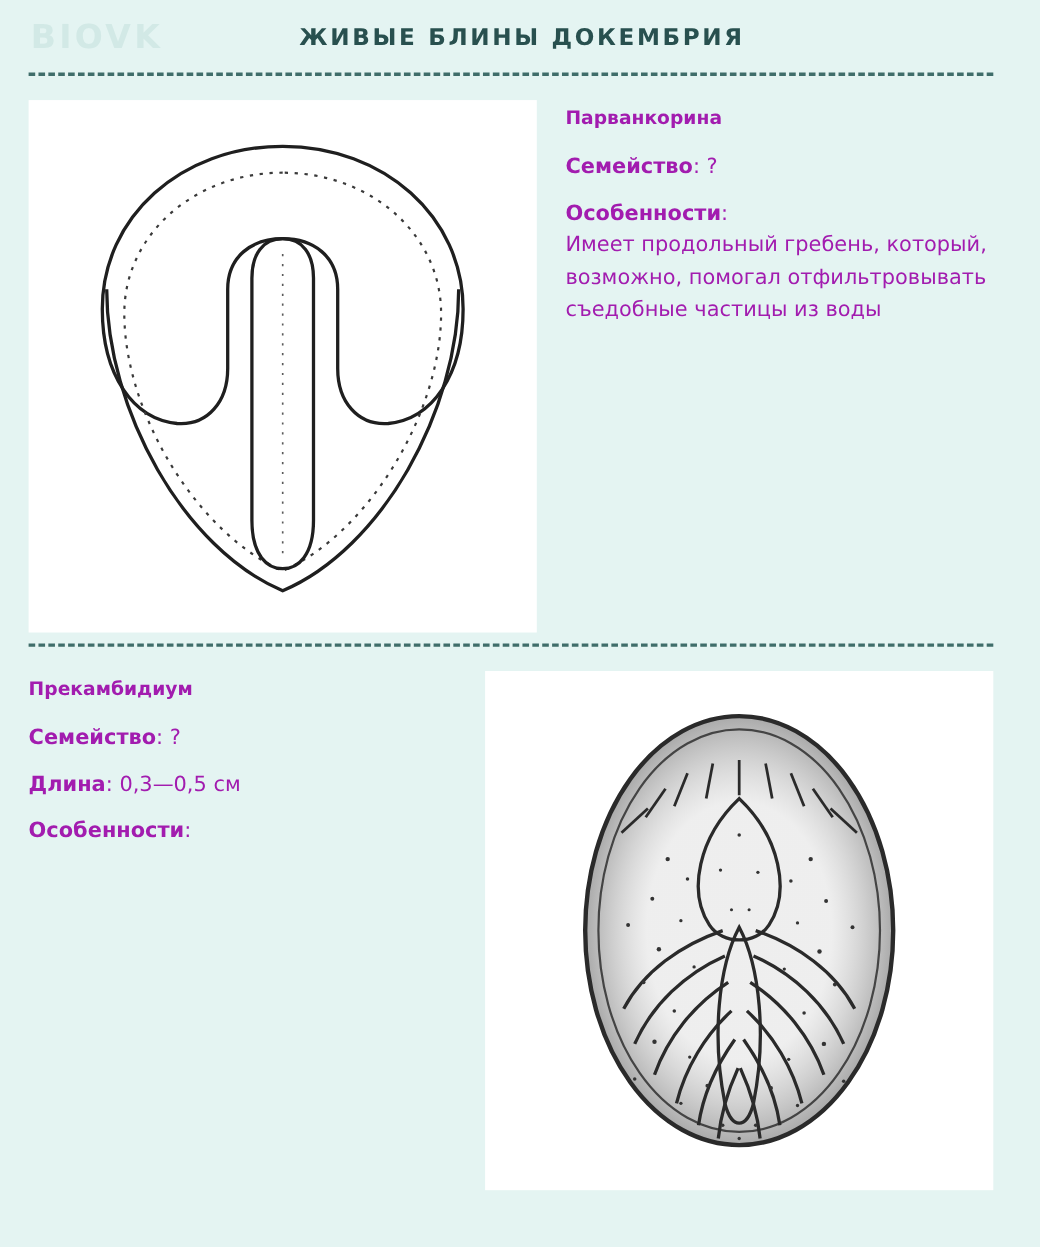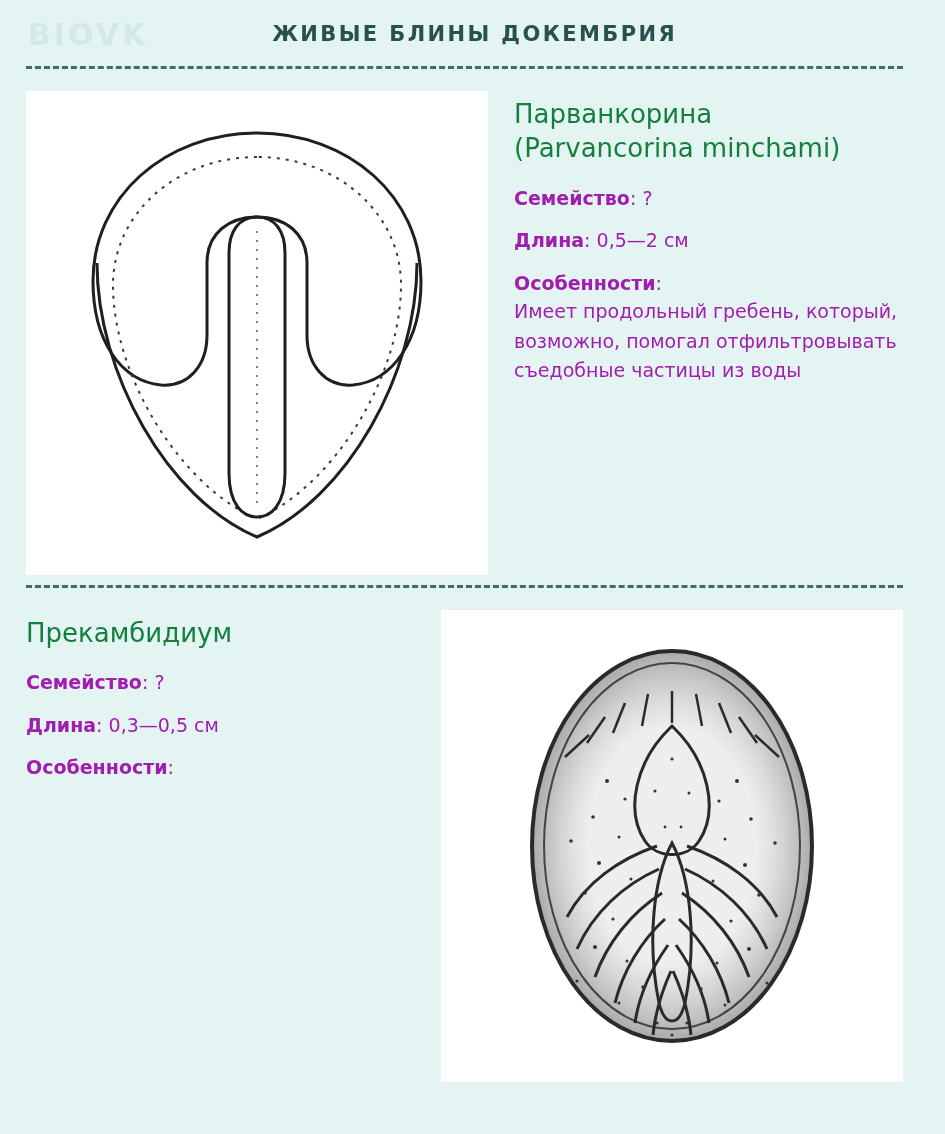--- a/index.html
+++ b/index.html
@@ -74,24 +74,24 @@
   }
   .figure.first { height: 484px; }
   .figure.second { height: 472px; }
 
   .info {
     flex: 1 1 auto;
     padding-top: 6px;
     min-width: 0;
   }
   .sp-name {
-    font-size: 26px;
-    font-weight: normal;
+    font-size: 17px;
+    font-weight: bold;
     line-height: 1.32;
-    color: #15803d;
+    color: #a21caf;
     margin: 0 0 18px 0;
   }
   .sp-latin {
     display: block;
   }
   .field {
     font-size: 19px;
     line-height: 1.5;
     margin: 0 0 14px 0;
     color: #a21caf;
@@ -155,29 +155,24 @@
                  C 214 404, 228 392, 228 360
                  L 228 140
                  C 228 118, 218 104, 200 104 Z" fill="none" stroke="#1f1f1f" stroke-width="3"></path>
 
         <path d="M200 118 L 200 396" fill="none" stroke="#5a5a5a" stroke-width="1.5" stroke-dasharray="2 7"></path>
       </svg>
     </div>
     <div class="info">
       <h2 class="sp-name">
         <span>Парванкорина</span>
-        <span class="sp-latin">(Parvancorina minchami)</span>
       </h2>
       <p class="field">
         <span class="label">Семейство</span><span>:</span>
         <span>?</span>
-      </p>
-      <p class="field">
-        <span class="label">Длина</span><span>:</span>
-        <span>0,5—2 см</span>
       </p>
       <p class="field features">
         <span class="label">Особенности</span><span>:</span>
         <span class="features-text">Имеет продольный гребень, который, возможно, помогал отфильтровывать съедобные частицы из воды</span>
       </p>
     </div>
   </div>
 
   <div class="divider"></div>
 

